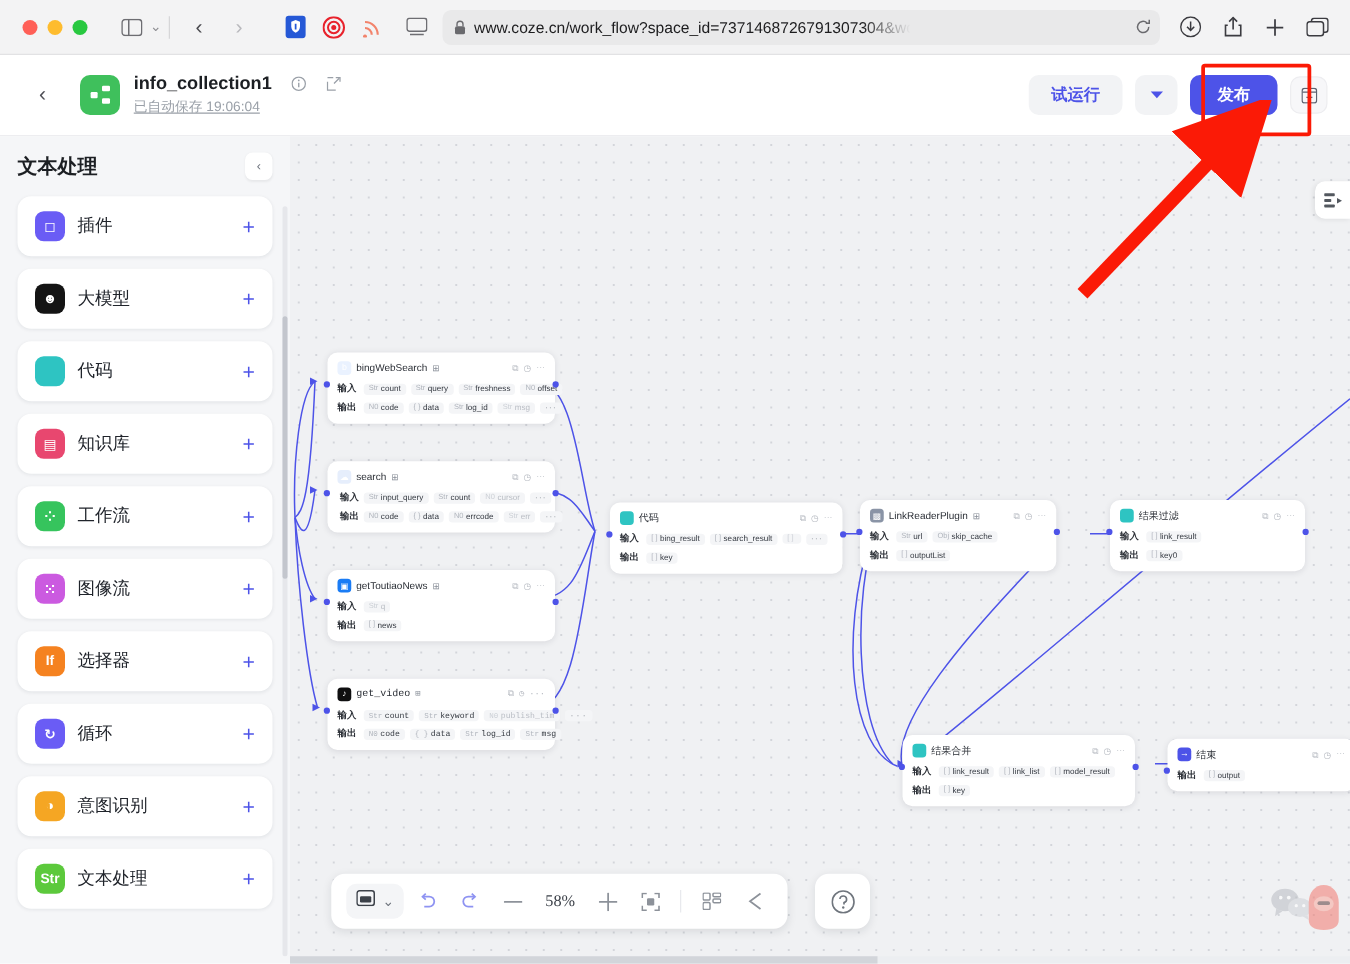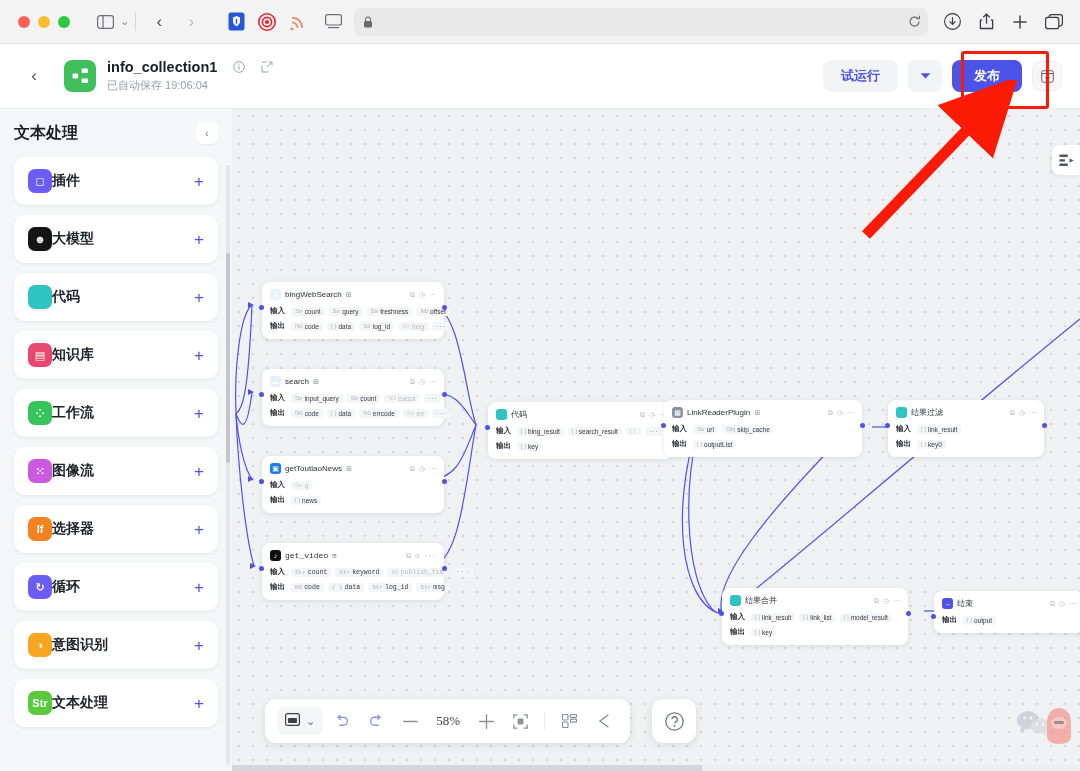--- a/index.html
+++ b/index.html
@@ -61,21 +61,21 @@
   }
   .back-chev { margin-left: 24px; color: #4f4f56; font-size: 17px; width: 20px; text-align:center; }
   .wf-logo {
     width: 32px; height: 32px; border-radius: 8px; background: #3fc05c;
     margin-left: 20px; display: flex; align-items: center; justify-content: center;
   }
   .wf-titles { margin-left: 11px; }
   .wf-title-row { display: flex; align-items: center; gap: 16px; }
   .wf-title { font-size: 14.5px; font-weight: bold; color: #1c1f23; }
   .wf-ico { color: #9aa0a8; display: flex; align-items: center; }
-  .wf-sub { font-size: 11px; color: #9aa0a8; margin-top: 3px; }
+  .wf-sub { font-size: 11px; color: #9aa0a8; margin-top: 3px; text-decoration: underline; }
 
   .hdr-actions { margin-left: auto; display: flex; align-items: center; gap: 10px; margin-right: 18px; }
   .btn {
     height: 32px; border-radius: 8px; display: flex; align-items: center;
     justify-content: center; font-size: 13px; padding: 0 14px; cursor: pointer;
     white-space: nowrap;
   }
   .btn-ghost { background: #f2f3f5; color: #33373d; }
   .btn-run { background: #f2f3f5; color: #4d53e8; font-weight: bold; padding: 0 18px; }
   .btn-caret { background: #f2f3f5; color: #4d53e8; width: 34px; padding: 0; }
@@ -98,21 +98,21 @@
   .node-card {
     height: 48px; background: #fff; border-radius: 11px; display: flex;
     align-items: center; padding: 0 14px; box-shadow: 0 1px 3px rgba(20,25,40,.07);
     cursor: pointer;
   }
   .node-ico {
     width: 24px; height: 24px; border-radius: 7px; display: flex;
     align-items: center; justify-content: center; color: #fff;
     font-size: 11px; font-weight: bold; flex: 0 0 auto;
   }
-  .node-label { font-size: 14px; font-weight: bold; color: #20242b; }
+  .node-label { font-size: 14px; font-weight: normal; color: #20242b; margin-left: 10px; }
   .node-plus { margin-left: auto; color: #4d53e8; font-size: 17px; line-height: 1; }
 
   .lp-scroll {
     position: absolute; right: 2px; top: 56px; width: 4px; height: 600px;
     background: #e6e7eb; border-radius: 2px;
   }
   .lp-scroll i {
     position: absolute; top: 88px; left: 0; width: 4px; height: 210px;
     background: #c3c6cd; border-radius: 2px; display: block;
   }
@@ -255,20 +255,21 @@
             <line x1="3" y1="13.6" x2="14" y2="13.6" stroke="currentColor" stroke-width="1.2"></line>
           </svg>
       </span>
       <div class="addr">
         <span class="lock">
           <svg width="10" height="12" viewBox="0 0 10 12">
               <path d="M2.6 5V3.4a2.4 2.4 0 0 1 4.8 0V5" fill="none" stroke="currentColor" stroke-width="1.1"></path>
               <rect x="1" y="5" width="8" height="6.4" rx="1.5" fill="currentColor"></rect>
             </svg>
         </span>
+        <span class="url">www.coze.cn/work_flow?space_id=7371468726791307304&amp;wo</span>
         <span class="reload">
           <svg width="13" height="13" viewBox="0 0 13 13">
               <path d="M11 6.5a4.5 4.5 0 1 1-1.5-3.3" fill="none" stroke="currentColor" stroke-width="1.2"></path>
               <path d="M11.4 0.8V3.6H8.6" fill="none" stroke="currentColor" stroke-width="1.2"></path>
             </svg>
         </span>
       </div>
     </div>
 
     <div class="right-chrome">
@@ -508,21 +509,21 @@
             </span>
             <span class="pill faint">
               <span class="ty">Str</span>
               <span>msg</span>
             </span>
             <span class="pill more">···</span>
           </div>
           <span class="port" style="left:-3px;top:23px"></span>
           <span class="port" style="right:-3px;top:23px"></span>
         </div>
-        <div class="wf-node" style="left: 30px; top: 260px; width: 182px;">
+        <div class="wf-node" style="left: 30px; top: 260px; width: 182px; text-align: right;">
           <div class="n-head">
             <span class="n-ico" style="background:#e6eefc;color:#fff;font-size:7px">☁</span>
             <span class="n-name">search</span>
             <span class="n-badge">⊞</span>
             <span class="n-acts">
               <span>⧉</span>
               <span>◷</span>
               <span>···</span>
             </span>
           </div>
@@ -671,21 +672,21 @@
           <div class="n-row">
             <span class="n-row-label">输出</span>
             <span class="pill">
               <span class="ty">[ ]</span>
               <span>key</span>
             </span>
           </div>
           <span class="port" style="left:-3px;top:23px"></span>
           <span class="port" style="right:-3px;top:23px"></span>
         </div>
-        <div class="wf-node" style="left: 432px; top: 291px; width: 198px;">
+        <div class="wf-node" style="left: 456px; top: 291px; width: 157px;">
           <div class="n-head">
             <span class="n-ico" style="background:#8a94a6;color:#fff;font-size:7px">▩</span>
             <span class="n-name">LinkReaderPlugin</span>
             <span class="n-badge">⊞</span>
             <span class="n-acts">
               <span>⧉</span>
               <span>◷</span>
               <span>···</span>
             </span>
           </div>

